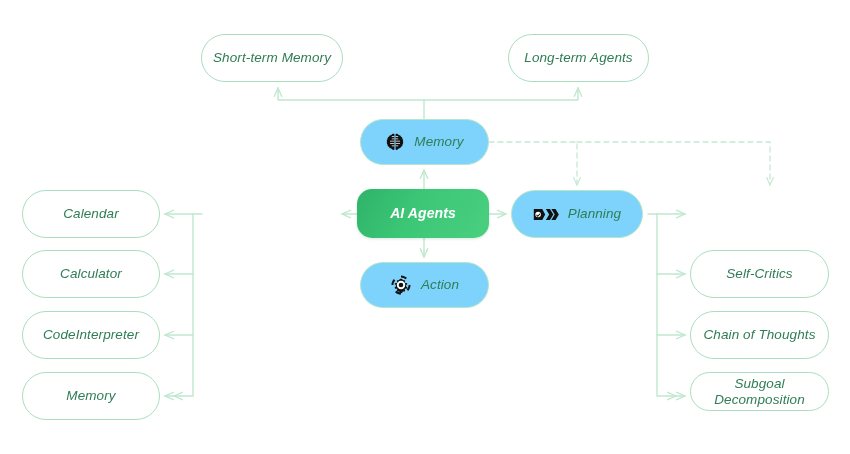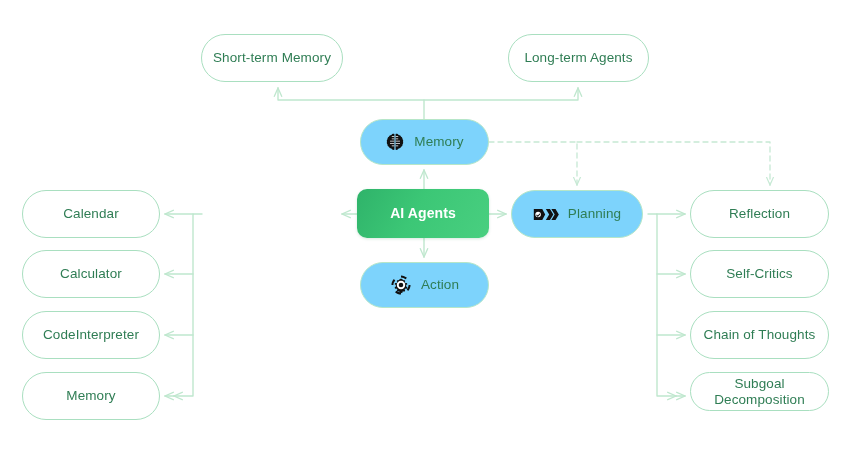--- a/index.html
+++ b/index.html
@@ -23,26 +23,26 @@
     border-radius:999px;
     border:1px solid #a9dfc0;
     background:#ffffff;
     color:#2f7d54;
     font-size:13.5px;
     letter-spacing:.1px;
     line-height:1.18;
     text-align:center;
     z-index:3;
   }
-  .node .lbl{white-space:pre-line;}
+  .node .lbl{white-space:pre-line;font-style:italic;}
   .node.tinted{background:#7dd3fc;border-color:#b6e6c8;}
   .node.primary{
     background:linear-gradient(120deg,#2fb36a 0%,#3cc776 45%,#49cf80 100%);
     border:none;
-    border-radius:10px;
+    border-radius:15px;
     color:#ffffff;
     font-weight:bold;
     font-size:14px;
     box-shadow:0 1px 3px rgba(30,120,70,.18);
   }
   .ico{flex:0 0 auto;display:block;line-height:0;}
 </style>
 </head>
 <body>
 
@@ -136,23 +136,20 @@
         <path fill="#111111" d="M1 3.2h10.4l3.6 6.8-3.6 6.8H1z"></path>
         <circle cx="6.3" cy="10" r="3.4" fill="#ffffff"></circle>
         <path fill="#111111" d="M4.8 10.1l1.1 1.2 2.3-2.6.9.8-3.2 3.6-2-2.2z"></path>
         <path fill="#111111" d="M15.8 3.2h5.1l4.1 6.8-4.1 6.8h-5.1l4.1-6.8z"></path>
         <path fill="#111111" d="M22.6 3.2h5.1l4.1 6.8-4.1 6.8h-5.1l4.1-6.8z"></path>
       </svg>
     </span>
     <span class="lbl">Planning</span>
   </div>
 
-  <div class="node" style="left:690px;top:190px;width:139px;height:48px;">
-    <span class="lbl">Reflection</span>
-  </div>
   <div class="node" style="left:690px;top:250px;width:139px;height:48px;">
     <span class="lbl">Self-Critics</span>
   </div>
   <div class="node" style="left:690px;top:311px;width:139px;height:48px;">
     <span class="lbl">Chain of Thoughts</span>
   </div>
   <div class="node" style="left:690px;top:372px;width:139px;height:39px;">
     <span class="lbl">Subgoal
 Decomposition</span>
   </div>

